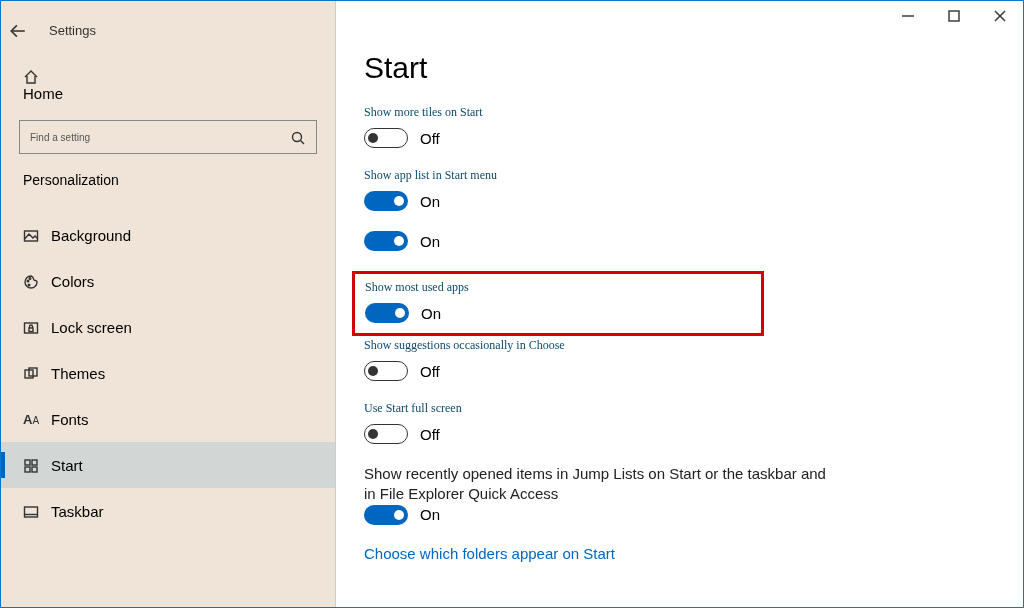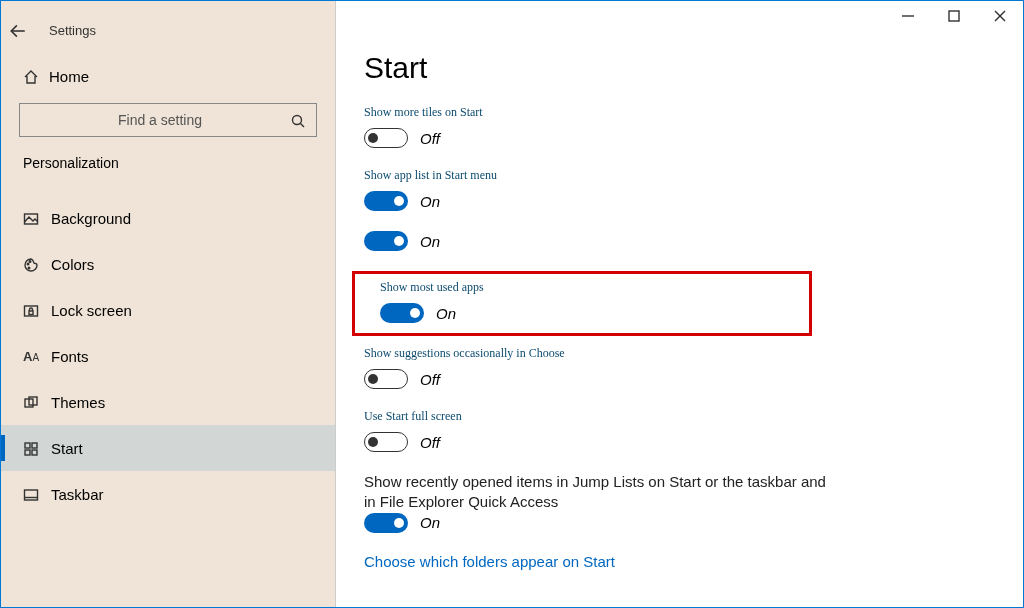--- a/index.html
+++ b/index.html
@@ -47,46 +47,45 @@
     .back-arrow {
       font-size: 18px;
       margin-right: 22px;
     }
     .app-title {
       font-size: 13px;
       color: #333;
     }
     .home-row {
       display: flex;
-      align-items: center;
       padding: 10px 0 10px 22px;
       margin-top: 10px;
       cursor: pointer;
+      flex-direction: column;
     }
     .home-row .icon { width: 26px; font-size: 15px; }
     .home-row .label { font-size: 15px; }
     .search-wrap {
       padding: 8px 18px 10px 18px;
     }
     .search-box {
       display: flex;
       align-items: center;
       border: 1px solid #888;
       height: 34px;
       padding: 0 10px;
       background: #efe4d7;
     }
     .search-box input {
       flex: 1;
       border: none;
       outline: none;
       background: transparent;
-      font-size: 14px;
+      font-size: 10px;
       color: #333;
-      text-align: center;
     }
     .search-box input::placeholder { color: #555; }
     .section-title {
       font-size: 14px;
       font-weight: 400;
       padding: 8px 22px 14px 22px;
     }
     .nav-list {
       margin-top: 10px;
     }
@@ -124,24 +123,24 @@
     .page-title {
       font-size: 30px;
       font-weight: 350;
       margin-bottom: 20px;
     }
     .setting {
       margin-bottom: 20px;
     }
     .setting.highlight {
       border: 3px solid #d40000;
-      padding: 6px 10px 10px 25px;
+      padding: 6px 10px 10px 10px;
       margin-left: -12px;
-      margin-bottom: 10px;
-      width: 460px;
+      margin-bottom: 2px;
+      width: 412px;
     }
     .setting-label {
       font-size: 12px;
       color: #0c4a6e;
       margin-bottom: 8px;
       font-family: Liberation Serif, serif;
     }
     .toggle-row {
       display: flex;
       align-items: center;
@@ -173,21 +172,21 @@
     .toggle.on::after {
       content: "";
       position: absolute;
       width: 10px;
       height: 10px;
       background: #fff;
       border-radius: 50%;
       right: 4px;
       top: 5px;
     }
-    .toggle-text { font-size: 15px; font-style: italic; }
+    .toggle-text { font-size: 15px; }
     .link-row {
       color: #0067c0;
       font-size: 15px;
       margin-top: 10px;
       cursor: pointer;
     }
     .long-label {
       font-size: 15px;
       color: #222;
       max-width: 470px;
@@ -278,31 +277,31 @@
         <span class="icon">
           <svg class="glyph" viewBox="0 0 16 16">
               <rect x="1.5" y="3" width="13" height="10"></rect>
               <rect x="6" y="8" width="4" height="3.5"></rect>
               <path d="M6.5 8 V6.5 A1.5 1.5 0 0 1 9.5 6.5 V8"></path>
             </svg>
         </span>
         <span class="label">Lock screen</span>
       </div>
       <div class="nav-item">
+        <span class="icon">
+          <svg class="glyph" viewBox="0 0 16 16">
+              <rect x="2" y="4" width="8" height="8"></rect>
+              <rect x="6" y="2" width="8" height="8"></rect>
+            </svg>
+        </span>
+        <span class="label">Themes</span>
+      </div>
+      <div class="nav-item">
         <span class="icon" style="font-size:13px;font-weight:600">A<span style="font-size:10px;font-weight:400">A</span></span>
         <span class="label">Fonts</span>
-      </div>
-      <div class="nav-item">
-        <span class="icon">
-          <svg class="glyph" viewBox="0 0 16 16">
-              <rect x="2" y="4" width="8" height="8"></rect>
-              <rect x="6" y="2" width="8" height="8"></rect>
-            </svg>
-        </span>
-        <span class="label">Themes</span>
       </div>
       <div class="nav-item active">
         <span class="icon">
           <svg class="glyph" viewBox="0 0 16 16">
               <rect x="2" y="2" width="5" height="5"></rect>
               <rect x="9" y="2" width="5" height="5"></rect>
               <rect x="2" y="9" width="5" height="5"></rect>
               <rect x="9" y="9" width="5" height="5"></rect>
             </svg>
         </span>

